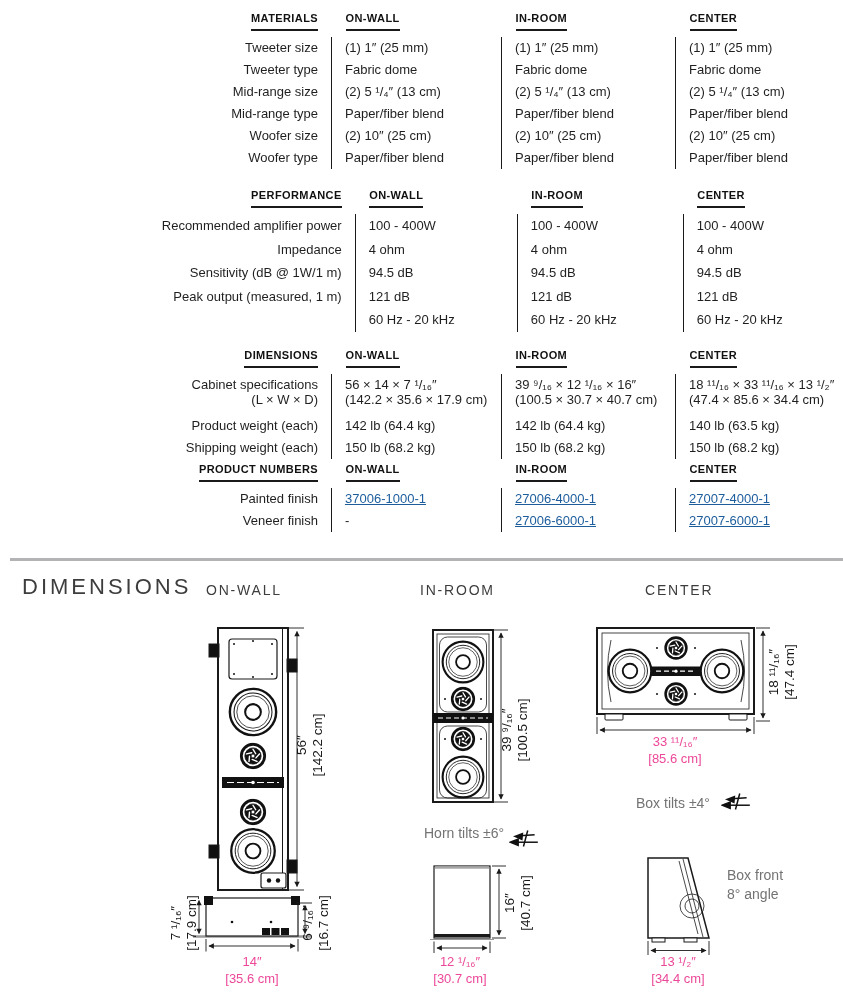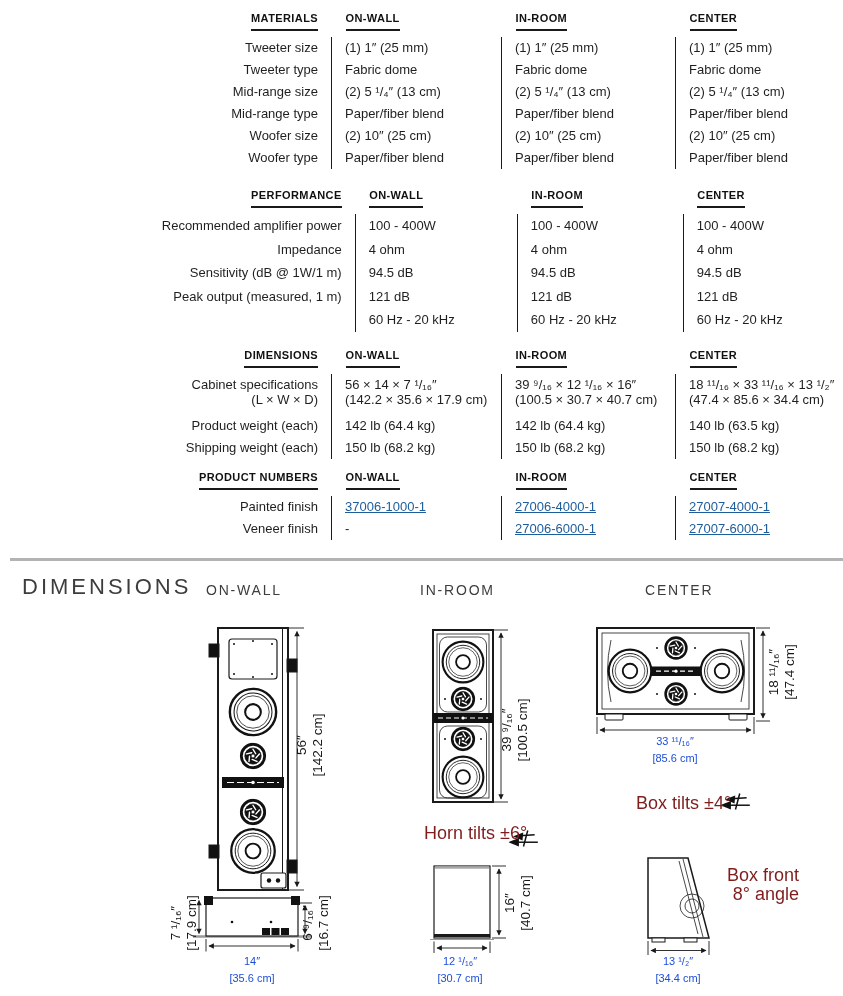--- a/index.html
+++ b/index.html
@@ -6,21 +6,21 @@
   .page {
     position:relative; width:843px; height:996px; background:#fff;
     font-family:"Liberation Sans", sans-serif; color:#1f1f1f; overflow:hidden;
   }
 
   
   .tables { position:absolute; left:0; top:10px; width:843px; }
   .spec-table { display:flex; align-items:flex-start; }
   .spec-table.performance { margin-top:18px;margin-left:39px; }
   .spec-table.dimensions  { margin-top:15px; }
-  .spec-table.product_numbers { margin-top:10px; }
+  .spec-table.product_numbers { margin-top:2px; }
   .t-col { box-sizing:border-box; }
   .t-label-col { width:331px; }
   .t-val-col.c0 { width:170px; }
   .t-val-col.c1 { width:174px; }
   .t-val-col.c2 { width:168px; }
   .t-header { height:21px; line-height:16px; margin-bottom:6px; font-size:11px; font-weight:bold; letter-spacing:.4px; color:#111; }
   .t-label-col .t-header { text-align:right; padding-right:13px; }
   .t-val-col  .t-header { padding-left:14.5px; }
   .t-header-text { display:inline-block; border-bottom:2px solid #1a1a1a; padding-bottom:3px; }
   .t-rows { }
@@ -33,22 +33,22 @@
 
   
   .divider { position:absolute; left:10px; top:558px; width:833px; height:3px; background:var(--divider,#b3b3b5); }
   .dims { position:absolute; left:0; top:556px; width:843px; height:440px; }
   .dims-title { position:absolute; left:22px; top:18px; font-size:22px; letter-spacing:3px; color:#3d3d3d; font-weight:normal; }
   .diagram-label { position:absolute; top:26px; font-size:14px; letter-spacing:1.8px; color:#3d3d3d; }
   .dsvg { position:absolute; left:0; top:0; }
 
   .vlabel { position:absolute; width:140px; height:32px; text-align:center;
     transform:rotate(-90deg); font-size:13.5px; line-height:16px; color:#161616; }
-  .hlabel { position:absolute; width:160px; text-align:center; font-size:11px; line-height:17px; color:#1d4ed8; }
-  .note   { position:absolute; font-size:18px; line-height:19px; color:#7f1d1d; white-space:pre-line;text-align:right; }
+  .hlabel { position:absolute; width:160px; text-align:center; font-size:13px; line-height:17px; color:#ec4899; }
+  .note   { position:absolute; font-size:14px; line-height:19px; color:#737373; white-space:pre-line; }
 </style>
 </head>
 <body>
 
 <div class="page">
 
   <div class="tables" id="tables">
       <div class="spec-table materials">
         <div class="t-col t-label-col">
           <div class="t-header"><span class="t-header-text">MATERIALS</span></div>

